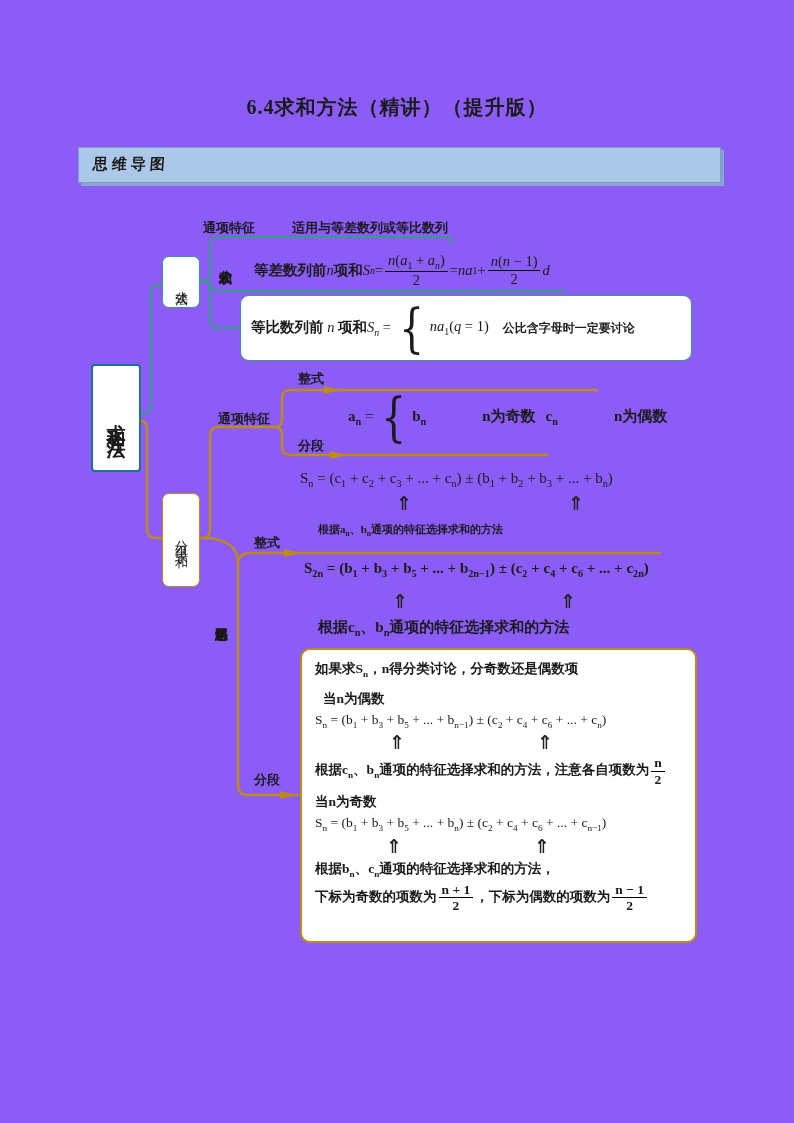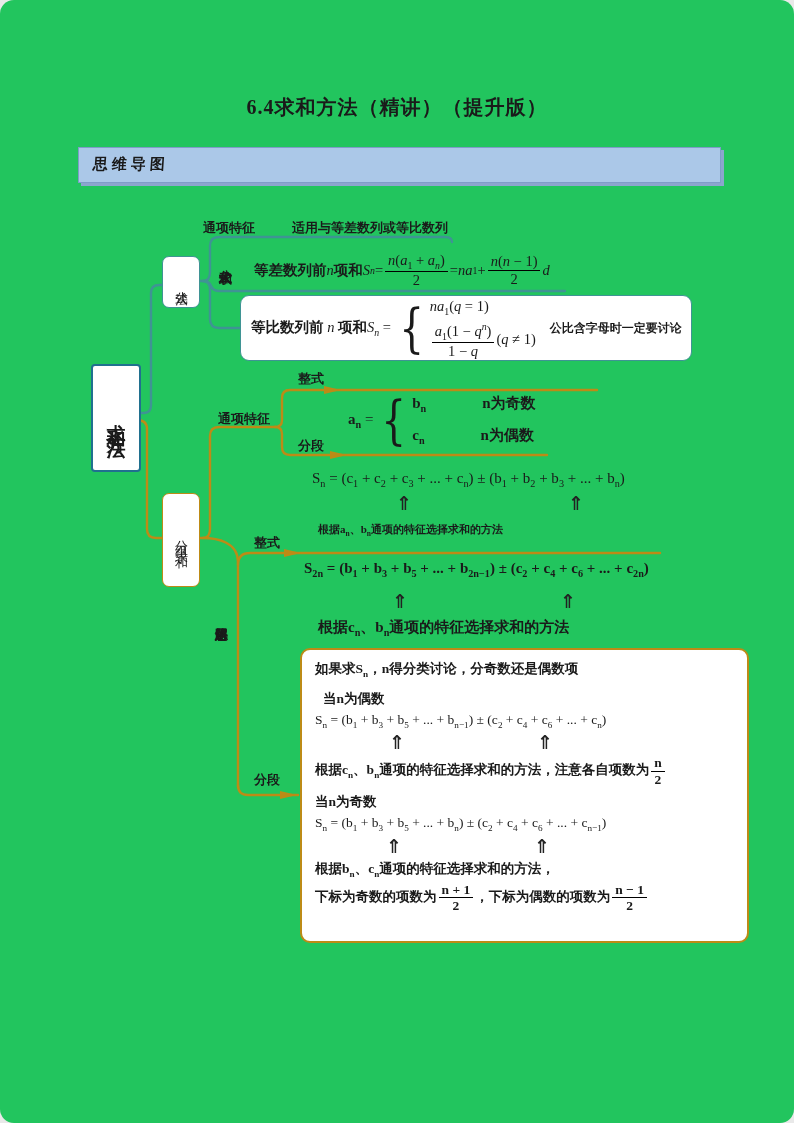--- a/index.html
+++ b/index.html
@@ -1,22 +1,22 @@
 <!DOCTYPE html>
 <html style="--teal: #3f9494; --teal-dark: #20708f; --gold: #bd8b16; --banner-bg: #abc8e8; --banner-border: #7f9cc8; --banner-shadow: #8ba6cd; --text: #1a1a1a;"><head>
 <meta charset="utf-8">
 <style>
   :root{
     --teal:#3f9494; --teal-dark:#20708f; --gold:#bd8b16;
     --banner-bg:#abc8e8; --banner-border:#7f9cc8; --banner-shadow:#8ba6cd;
     --text:#1a1a1a;
   }
   html,body{margin:0;padding:0;background:#e9e9e9;}
-  .page{position:relative;width:794px;height:1123px;background:#22c55e;margin:0 auto;
-        overflow:hidden;font-family:"Liberation Sans",sans-serif;color:var(--text);border-radius:14px;}
+  .page{position:relative;width:794px;height:1123px;background:#8b5cf6;margin:0 auto;
+        overflow:hidden;font-family:"Liberation Sans",sans-serif;color:var(--text);}
   .abs{position:absolute;}
   
   .title{top:94px;left:0;width:100%;text-align:center;font-family:"Liberation Serif",serif;
          font-weight:bold;font-size:20px;letter-spacing:1px;}
   .banner{left:78px;top:147px;width:641px;height:34px;background:var(--banner-bg);
           border:1px solid var(--banner-border);box-shadow:3px 3px 0 var(--banner-shadow);}
   .banner-label{padding:7px 0 0 14px;font-family:"Liberation Serif",serif;font-weight:bold;
           font-size:15px;letter-spacing:4px;transform:skewX(-4deg);}
   
   svg.edges{left:0;top:0;pointer-events:none;}
@@ -40,31 +40,31 @@
   .bold{font-weight:bold;}
   .zh{font-weight:bold;}
   sub{font-size:0.68em;}
   sup{font-size:0.68em;}
   .fr{display:inline-flex;flex-direction:column;align-items:center;vertical-align:middle;
       line-height:1.15;margin:0 2px;}
   .fr .nu{border-bottom:1px solid #000;padding:0 3px;}
   .cases{display:inline-flex;align-items:center;vertical-align:middle;}
   .brace{font-family:"DejaVu Serif",serif;font-weight:400;font-size:52px;line-height:0.9;
          margin-right:2px;transform:scaleX(.75);}
-  .ccol{display:inline-flex;flex-direction:column;align-items:flex-start;gap:3px;line-height:1.25;}
+  .ccol{display:inline-flex;align-items:flex-start;gap:3px;line-height:1.25;}
   .ccol-gap{gap:10px;}
   .gap{display:inline-block;width:56px;}
   .uparrow{font-size:19px;font-weight:bold;color:#222;font-family:"DejaVu Sans",sans-serif;z-index:2;}
   
   .b-geo{left:240px;top:295px;width:452px;height:66px;border:1.6px solid var(--teal);
          border-radius:9px;display:flex;align-items:center;gap:14px;padding-left:10px;
          box-sizing:border-box;background:#fff;z-index:1;}
   .geo-note{font-size:12px;font-weight:bold;font-family:Liberation Mono, monospace;white-space:nowrap;text-align:center;}
   
-  .b-big{left:300px;top:648px;width:449px;height:295px;border:2px solid var(--gold);
+  .b-big{left:300px;top:648px;width:397px;height:295px;border:2px solid var(--gold);
          border-radius:10px;box-sizing:border-box;padding:8px 10px 0 13px;background:#fff;z-index:1;}
   .b-big .row{font-family:"Liberation Serif",serif;font-size:13.5px;white-space:nowrap;}
   .arrow-row{display:flex;}
 </style>
 </head>
 <body>
 
 <div class="page">
 
   <div class="abs title">6.4求和方法（精讲）（提升版）</div>
@@ -106,44 +106,40 @@
         <span class="de">2</span>
       </span> = <i>na</i><sub>1</sub> + <span class="fr">
         <span class="nu"><i>n</i>(<i>n</i> − 1)</span>
         <span class="de">2</span>
       </span> <i>d</i></div>
   <div class="abs b-geo">
     <span class="math"><span class="zh">等比数列前</span> <i>n</i> <span class="zh">项和</span><i>S</i><sub><i>n</i></sub> = <span class="cases">
           <span class="brace">{</span>
           <span class="ccol">
             <span class="crow"><i>na</i><sub>1</sub>(<i>q</i> = 1)</span>
-            <span class="crow"><span class="fr">
-                <span class="nu"><i>a</i><sub>1</sub>(1 − <i>q</i><sup><i>n</i></sup>)</span>
-                <span class="de">1 − <i>q</i></span>
-              </span>(<i>q</i> ≠ 1)</span>
           </span>
         </span></span>
     <span class="geo-note">公比含字母时一定要讨论</span>
   </div>
 
   <div class="abs vnode n-fz">分组求和</div>
   <div class="abs lbl" style="left:218px;top:410px;">通项特征</div>
 
   <div class="abs lbl" style="left:298px;top:370px;">整式</div>
 
   <div class="abs lbl" style="left:298px;top:437px;">分段</div>
   <div class="abs math" style="left:348px;top:394px;font-size:15px;"><b>a</b><sub><b>n</b></sub> = <span class="cases">
         <span class="brace">{</span>
         <span class="ccol ccol-gap">
           <span class="crow"><b>b</b><sub><b>n</b></sub><span class="gap"></span><span class="zh">n为奇数</span></span>
           <span class="crow"><b>c</b><sub><b>n</b></sub><span class="gap"></span><span class="zh">n为偶数</span></span>
         </span>
       </span></div>
 
-  <div class="abs math" style="left:312px;top:470px;font-size:15px;">S<sub>n</sub> = (c<sub>1</sub> + c<sub>2</sub> + c<sub>3</sub> + ... + c<sub>n</sub>) ± (b<sub>1</sub> + b<sub>2</sub> + b<sub>3</sub> + ... + b<sub>n</sub>)</div>
+  <div class="abs math" style="left:300px;top:470px;font-size:15px;">S<sub>n</sub> = (c<sub>1</sub> + c<sub>2</sub> + c<sub>3</sub> + ... + c<sub>n</sub>) ± (b<sub>1</sub> + b<sub>2</sub> + b<sub>3</sub> + ... + b<sub>n</sub>)</div>
   <div class="abs uparrow" style="left:396px;top:492px;">⇑</div>
   <div class="abs uparrow" style="left:568px;top:492px;">⇑</div>
   <div class="abs math bold" style="left:318px;top:522px;font-size:11px;">根据a<sub>n</sub>、b<sub>n</sub>通项的特征选择求和的方法</div>
 
   <div class="abs math bold" style="left:304px;top:560px;font-size:15px;">S<sub>2n</sub> = (b<sub>1</sub> + b<sub>3</sub> + b<sub>5</sub> + ... + b<sub>2n−1</sub>) ± (c<sub>2</sub> + c<sub>4</sub> + c<sub>6</sub> + ... + c<sub>2n</sub>)</div>
   <div class="abs uparrow" style="left:392px;top:590px;">⇑</div>
   <div class="abs uparrow" style="left:560px;top:590px;">⇑</div>
   <div class="abs math bold" style="left:318px;top:618px;font-size:15px;">根据c<sub>n</sub>、b<sub>n</sub>通项的特征选择求和的方法</div>
 
   <div class="abs vtext" style="left:212px;top:618px;height:62px;font-size:13px;">解题思路</div>

